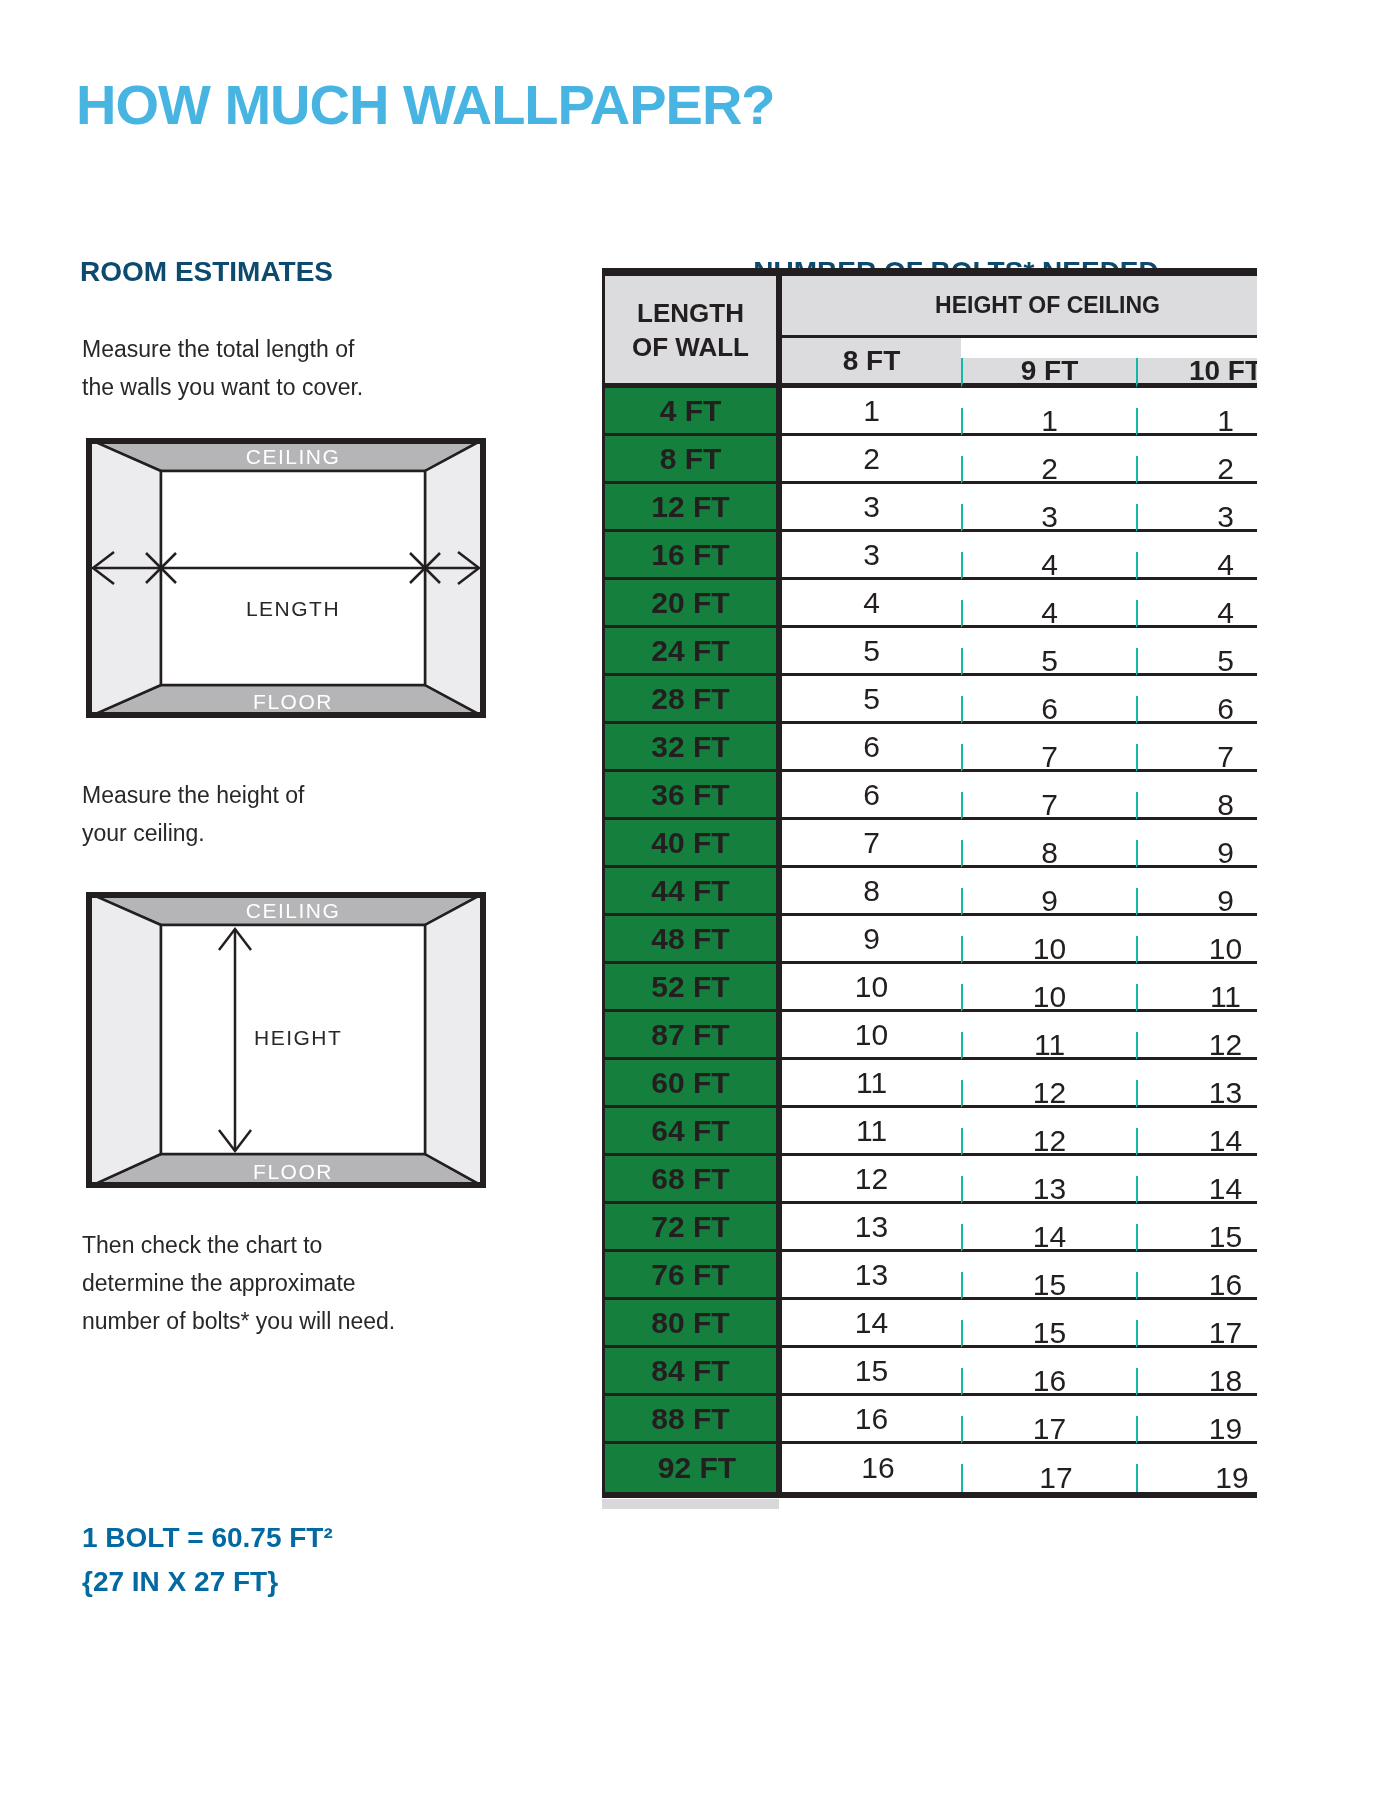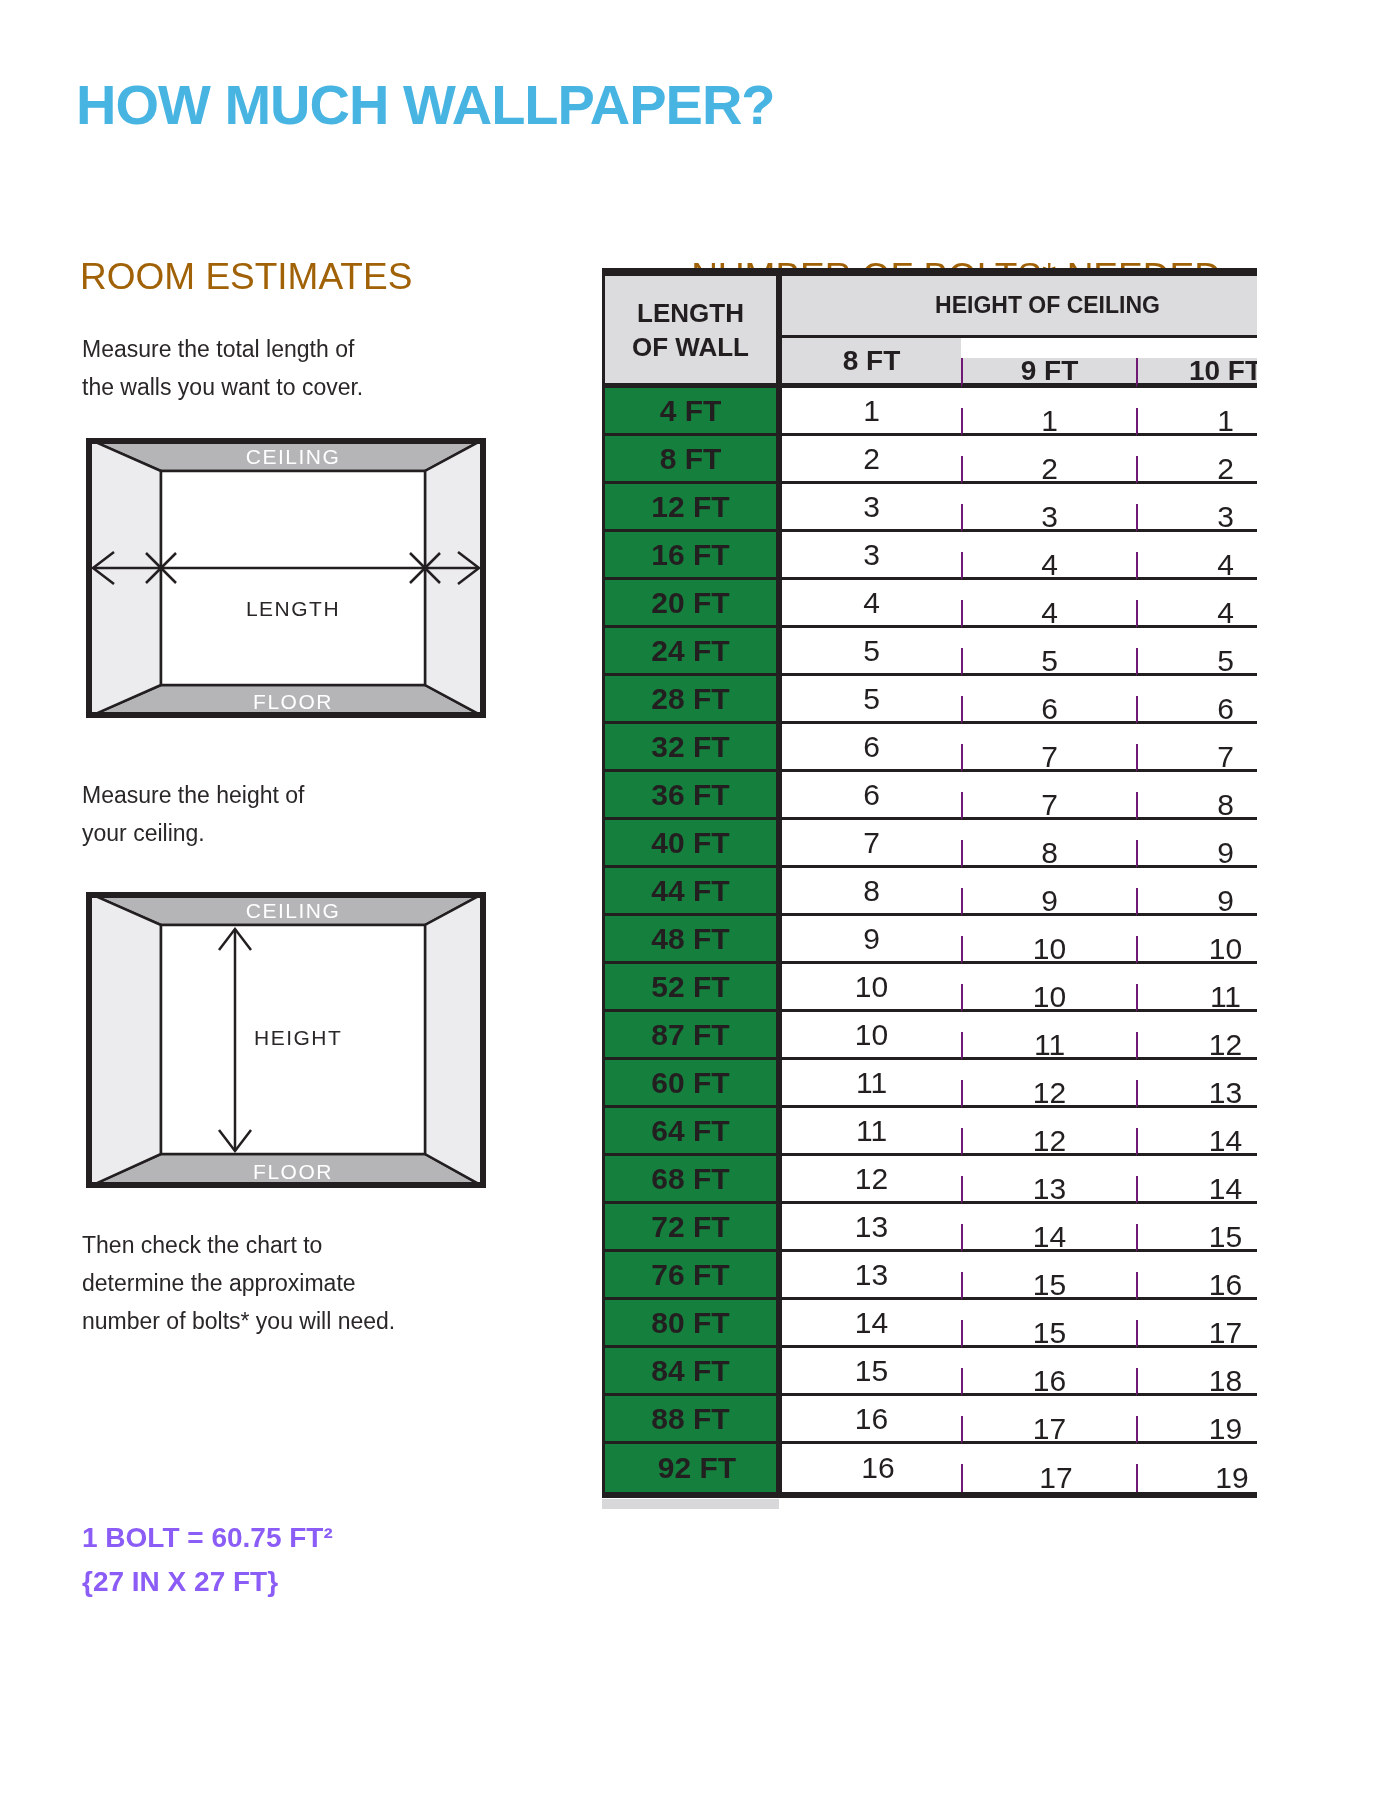--- a/index.html
+++ b/index.html
@@ -7,26 +7,26 @@
     position:relative; width:1257px; height:1800px; background:#ffffff;
     font-family:"Liberation Sans", sans-serif; color:#262223; overflow:hidden;
   }
   .abs { position:absolute; }
 
   .title {
     left:76px; top:72px; font-size:56px; font-weight:bold; letter-spacing:-1px;
     color:#47b4e2; white-space:nowrap;
   }
   .section-head {
-    font-size:37px; font-weight:normal; color:#a16207; letter-spacing:0px; white-space:nowrap;
+    font-size:28px; font-weight:bold; color:#0c4a6e; letter-spacing:0px; white-space:nowrap;
   }
   .body-text { font-size:23px; line-height:38px; color:#2a2728; }
   .footnote { font-size:28px; line-height:38px; font-weight:bold; color:#231f20; }
   .footnote .indent { padding-left:22px; }
-  .bolt-eq { font-size:28px; line-height:44px; font-weight:bold; color:#8b5cf6; }
+  .bolt-eq { font-size:28px; line-height:44px; font-weight:bold; color:#0369a1; }
 
   
   .btable {
     left:602px; top:268px; width:708px;
     border:3px solid #231f20; border-top-width:8px; border-bottom-width:6px;
     display:grid;
     grid-template-columns:25% 25.3% 24.7% 25%;
     grid-template-rows:62px 50px repeat(23, 48px);
     background:#ffffff;
   }
@@ -35,21 +35,21 @@
     color:#231f20; border-bottom:3px solid #231f20; background:#ffffff;
     font-size:30px;
   }
   .hdr { background:#dcdcde; font-weight:bold; }
   .c-lenwall {
     grid-column:1; grid-row:1 / 3; flex-direction:column; line-height:34px;
     border-right:6px solid #231f20; border-bottom-width:5px; font-size:26px;
   }
   .c-group { grid-column:2 / 5; grid-row:1; font-size:23px; }
   .c-sub { grid-row:2; border-bottom-width:5px; font-size:28px; }
-  .c-sub.vline, .vline { border-left:2px solid #701a75;margin-top:20px; }
+  .c-sub.vline, .vline { border-left:2px solid #14b8a6;margin-top:20px; }
   .c-rowlabel { background:#15803d; font-weight:bold; border-right:6px solid #231f20; }
   .last-row { border-bottom:none;padding-left:13px; }
   .shadow-strip { left:602px; top:1499px; width:177px; height:10px; background:#d8d8da; }
 
   .diagram { display:block; }
   .dlabel { font-size:21px; letter-spacing:1.5px; }
 </style>
 </head>
 <body>
 

